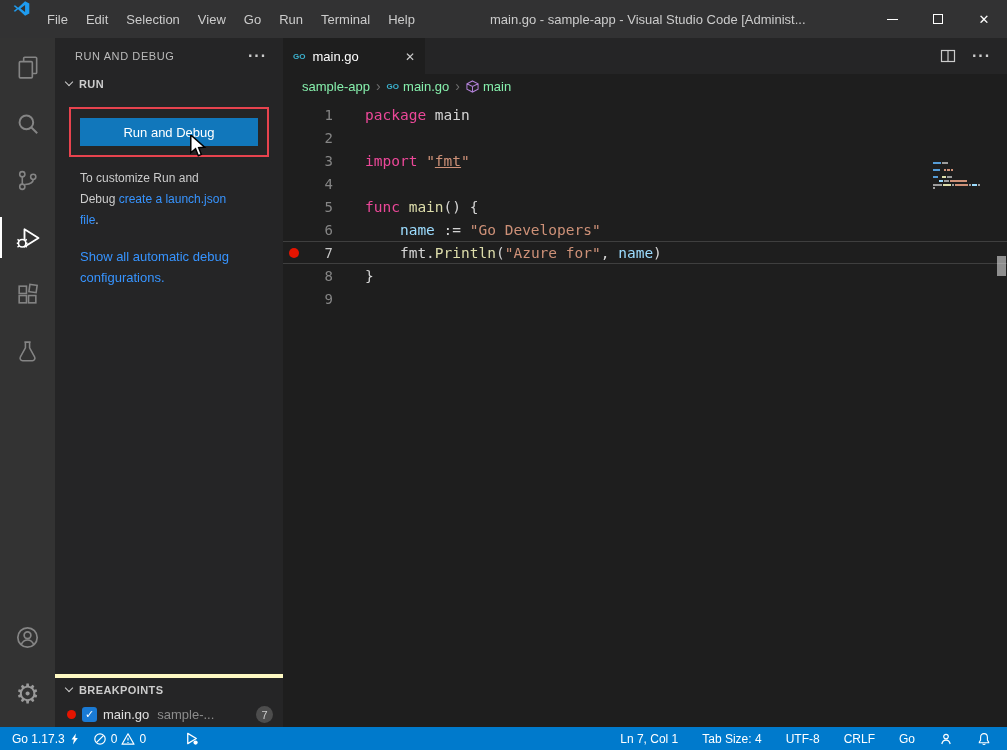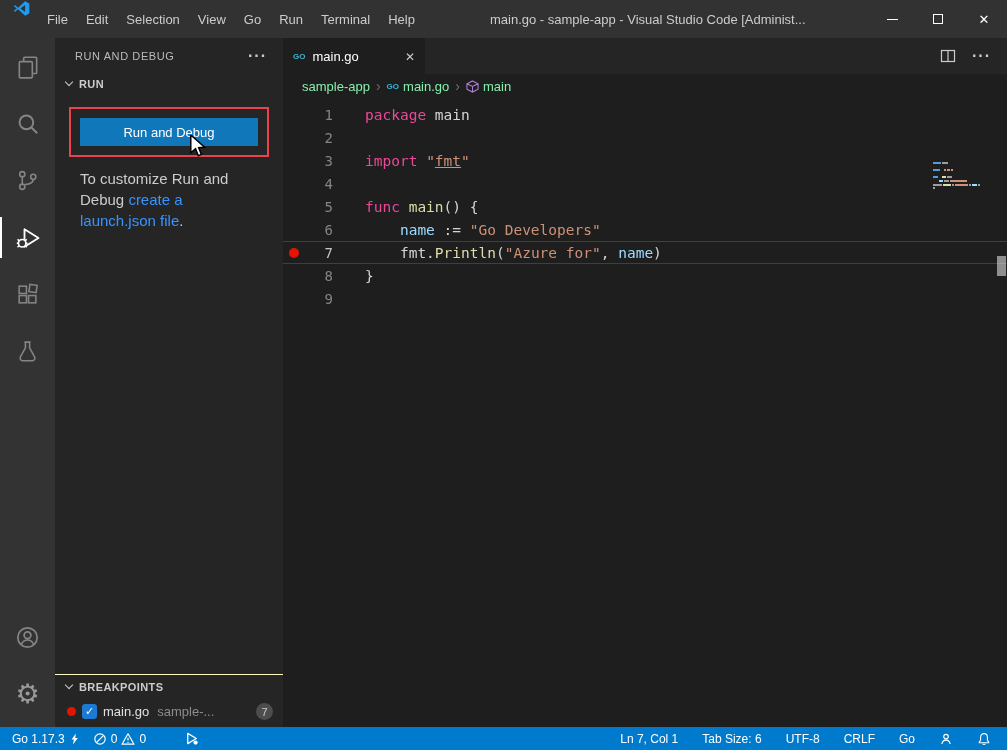--- a/index.html
+++ b/index.html
@@ -38,24 +38,24 @@
   .sb-more::before{content:"\00b7\00b7\00b7";font-size:16px;font-weight:bold;letter-spacing:1px;color:#cccccc}
   .run-row{display:flex;align-items:center;height:22px;padding-left:8px;font-size:11px;
     font-weight:bold;color:#cccccc;letter-spacing:.4px}
   .chev{width:6px;height:6px;border-right:1.3px solid #cccccc;border-bottom:1.3px solid #cccccc;
     transform:rotate(45deg);display:inline-block;margin:-4px 7px 0 3px}
   .highlight-box{position:absolute;left:14px;top:69px;width:200px;height:50px;border:2px solid #e8434e}
   .run-btn{position:absolute;left:9px;top:9px;width:178px;height:28px;background:#1177bb;border:none;
     color:#ffffff;font-size:13px;font-family:"Liberation Sans",sans-serif;display:flex;
     align-items:center;justify-content:center;cursor:pointer}
   .cursor-pointer{position:absolute;left:134px;top:97px;z-index:6}
-  .sb-text{position:absolute;left:25px;top:130px;width:155px;font-size:15px;line-height:21px;color:#cccccc}
+  .sb-text{position:absolute;left:25px;top:130px;width:155px;font-size:12px;line-height:21px;color:#cccccc}
   .sb-text2{position:absolute;left:25px;top:208px;width:152px;font-size:13px;line-height:21px}
   .sb-link{color:#3794ff;text-decoration:none;cursor:pointer}
-  .bp-section{position:absolute;left:0;top:636px;width:228px;border-top:1px solid #fef9c3}
+  .bp-section{position:absolute;left:0;top:636px;width:228px;border-top:4px solid #fef9c3}
   .bp-header{height:24px;display:flex;align-items:center;padding-left:8px;font-size:11px;
     font-weight:bold;color:#cccccc;letter-spacing:.4px}
   .bp-row{height:25px;display:flex;align-items:center;padding:0 10px 0 12px;font-size:13px;color:#e0e0e0}
   .bp-dot{width:9px;height:9px;border-radius:50%;background:#e51400;margin-right:6px;flex:none}
   .bp-check{width:15px;height:15px;background:#1a7ad4;border-radius:3px;margin-right:6px;flex:none;
     display:flex;align-items:center;justify-content:center}
   .bp-check::before{content:"\2713";color:#fff;font-size:11px}
   .bp-folder{color:#8c8c8c;margin-left:8px;white-space:nowrap;overflow:hidden}
   .bp-badge{margin-left:auto;min-width:17px;height:17px;border-radius:9px;background:#4d4d4d;
     color:#cccccc;font-size:11px;display:flex;align-items:center;justify-content:center;padding:0 5px}
@@ -217,20 +217,21 @@
       <button class="run-btn">Run and Debug</button>
     </div>
     <span class="cursor-pointer">
       <svg width="20" height="23" viewBox="0 0 12 14">
         <path d="M1 0 L1 10.8 L3.9 8.4 L5.6 12.6 L7.4 11.8 L5.8 7.7 L9.4 7.4 Z" fill="#ffffff" stroke="#000000" stroke-width="0.9"></path>
       </svg>
     </span>
 
     <p class="sb-text"><span>To customize Run and Debug </span><a class="sb-link">create a launch.json file</a><span>.</span></p>
 
+    <p class="sb-text2"><a class="sb-link">Show all automatic debug configurations.</a></p>
 
     <div class="bp-section">
       <div class="bp-header">
         <span class="chev"></span>
         <span>BREAKPOINTS</span>
       </div>
       <div class="bp-row">
         <span class="bp-dot"></span>
         <span class="bp-check"></span>
         <span>main.go</span>
@@ -404,21 +405,21 @@
         <span>
           <svg width="15" height="15" viewBox="0 0 14 14" fill="none" stroke="#fff" stroke-width="1.2">
             <path d="M3.5 2.2 V11.8 L11.5 7 Z" stroke-linejoin="round"></path>
             <circle cx="10.8" cy="10.8" r="2" fill="#fff" stroke="none"></circle>
           </svg>
         </span>
       </span>
     </div>
     <div class="st-right">
       <span class="st-item">Ln 7, Col 1</span>
-      <span class="st-item">Tab Size: 6</span>
+      <span class="st-item">Tab Size: 4</span>
       <span class="st-item">UTF-8</span>
       <span class="st-item">CRLF</span>
       <span class="st-item">Go</span>
       <span class="st-item">
         <span>
           <svg width="14" height="14" viewBox="0 0 14 14" fill="none" stroke="#fff" stroke-width="1.2">
             <circle cx="7" cy="4.6" r="2.3"></circle>
               <path d="M2.8 12 C3.4 9.4 5 8.2 7 8.2 S10.6 9.4 11.2 12"></path>
           </svg>
         </span>

